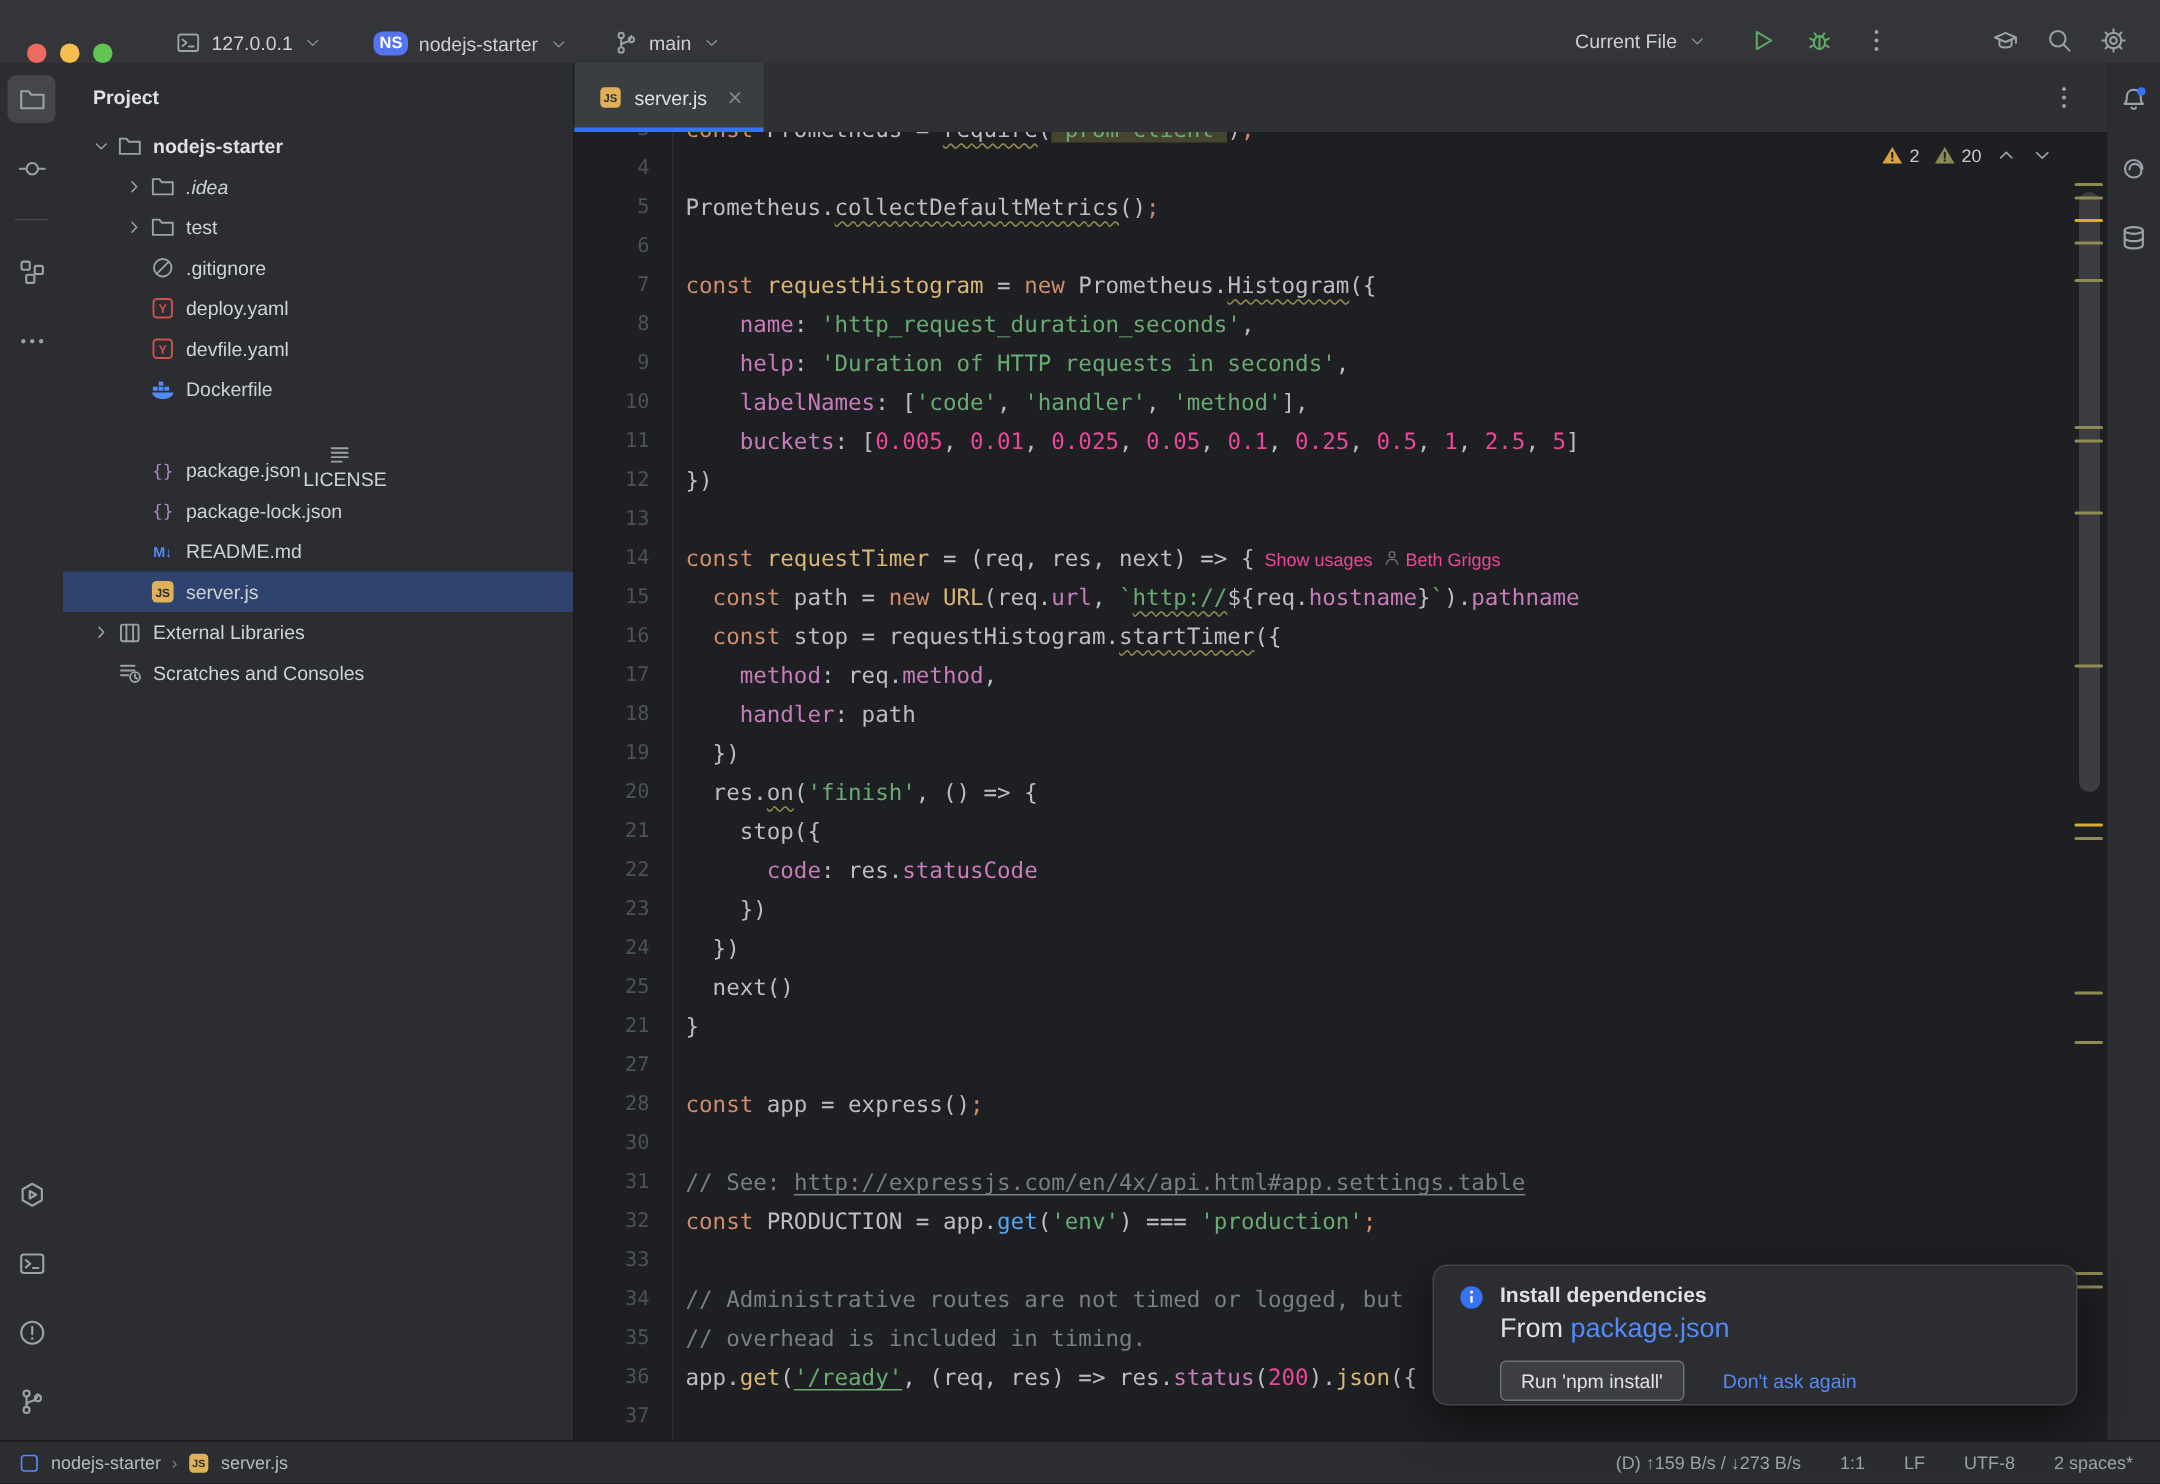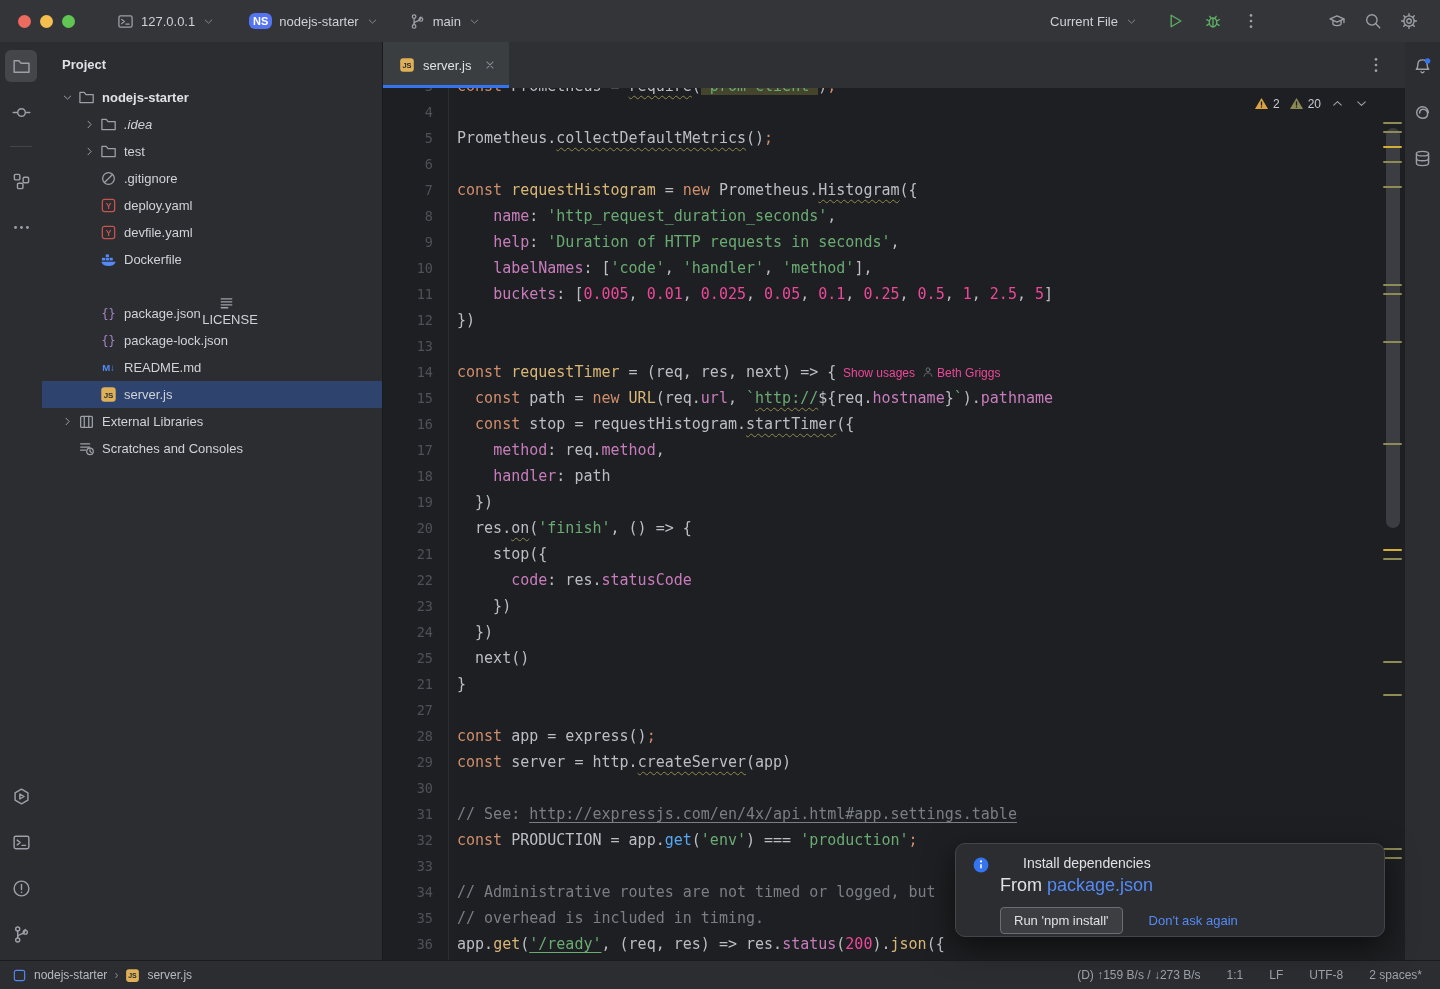--- a/index.html
+++ b/index.html
@@ -1,21 +1,21 @@
 <!DOCTYPE html>
 <html><head>
 <meta charset="utf-8">
 <style>
   * { margin:0; padding:0; box-sizing:border-box; }
   html,body { width:1440px; height:989px; overflow:hidden; background:#1e1f22;
     font-family:"Liberation Sans", sans-serif; }
   .window { position:relative; width:1440px; height:989px; display:flex; flex-direction:column; }
 
   
-  .titlebar { height:42px; background:#333538; display:flex; align-items:center; flex:0 0 42px;
+  .titlebar { height:42px; background:#333538; display:flex; align-items:flex-end; flex:0 0 42px;
     color:#ced0d6; font-size:13px; }
   .traffic { display:flex; gap:9px; padding-left:18px; }
   .traffic span { width:13px; height:13px; border-radius:50%; display:block; }
   .tl-red{background:#ec6a5e}.tl-yellow{background:#f4bf4f}.tl-green{background:#61c554}
   .tb-group { display:flex; align-items:center; gap:7px; padding:5px 8px; border-radius:6px; cursor:default; }
   .tb-ico { width:17px; height:17px; color:#9da0a8; display:inline-flex; }
   .tb-ico svg { width:100%; height:100%; }
   .chev { width:13px; height:13px; color:#868a91; display:inline-flex; }
   .chev svg { width:100%; height:100%; }
   .ns-badge { width:23px; height:16px; border-radius:6px; background:#5474f2; color:#fff;
@@ -97,21 +97,21 @@
     background:rgba(165,170,180,.22); border-radius:7px; }
   .stripe-mark { position:absolute; right:3px; width:19px; height:2px; border-radius:1px; }
 
   
   .popup { position:absolute; left:955px; top:843px; width:430px; height:94px; background:#2b2d30;
     border:1px solid #43454a; border-radius:10px; box-shadow:0 10px 30px rgba(0,0,0,.55);
     z-index:10; padding:11px 16px; color:#dfe1e5; }
   .popup-row { display:flex; gap:10px; }
   .pp-info { width:18px; height:18px; flex:0 0 18px; margin-top:1px; }
   .pp-info svg { width:100%; height:100%; }
-  .popup-title { font-size:14px; font-weight:400;margin-left:23px; }
+  .popup-title { font-size:14px; font-weight:700; }
   .popup-from { font-size:18px; margin-top:4px; color:#dfe1e5; }
   .lnk-blue { color:#548af7; text-decoration:none; cursor:pointer; }
   .popup-actions { margin-top:11px; display:flex; align-items:center; gap:26px; font-size:13px; }
   .npm-btn { background:#3c3e42; border:1px solid #6b6e75; color:#dfe1e5; font-size:13px;
     border-radius:4px; padding:5px 13px; cursor:pointer; font-family:"Liberation Sans",sans-serif; }
 
   
   .statusbar { height:29px; flex:0 0 29px; background:#2b2d30; border-top:1px solid #1a1b1e;
     display:flex; align-items:center; color:#9da2ab; font-size:12px; padding:0 18px 0 12px; }
   .sb-left { display:flex; align-items:center; gap:7px; }
@@ -513,21 +513,20 @@
             <div class="cl"><span class="ln">19</span><span class="ct"><span class="tk-p">  })</span></span></div>
             <div class="cl"><span class="ln">20</span><span class="ct"><span class="tk-p">  res.</span><span class="tk-p tk-w">on</span><span class="tk-p">(</span><span class="tk-s">'finish'</span><span class="tk-p">, () =&gt; {</span></span></div>
             <div class="cl"><span class="ln">21</span><span class="ct"><span class="tk-p">    stop({</span></span></div>
             <div class="cl"><span class="ln">22</span><span class="ct"><span class="tk-p">      </span><span class="tk-o">code</span><span class="tk-p">: res.</span><span class="tk-o">statusCode</span></span></div>
             <div class="cl"><span class="ln">23</span><span class="ct"><span class="tk-p">    })</span></span></div>
             <div class="cl"><span class="ln">24</span><span class="ct"><span class="tk-p">  })</span></span></div>
             <div class="cl"><span class="ln">25</span><span class="ct"><span class="tk-p">  next()</span></span></div>
             <div class="cl"><span class="ln">21</span><span class="ct"><span class="tk-p">}</span></span></div>
             <div class="cl"><span class="ln">27</span><span class="ct"></span></div>
             <div class="cl"><span class="ln">28</span><span class="ct"><span class="tk-k">const</span><span class="tk-p"> app = express()</span><span class="tk-m">;</span></span></div>
-            <div class="cl"><span class="ln">29</span><span class="ct"><span class="tk-k">const</span><span class="tk-p"> server = http.</span><span class="tk-p tk-w">createServer</span><span class="tk-p">(app)</span></span></div>
             <div class="cl"><span class="ln">30</span><span class="ct"></span></div>
             <div class="cl"><span class="ln">31</span><span class="ct"><span class="tk-c">// See: </span><span class="tk-c tk-l">http://expressjs.com/en/4x/api.html#app.settings.table</span></span></div>
             <div class="cl"><span class="ln">32</span><span class="ct"><span class="tk-k">const</span><span class="tk-p"> PRODUCTION = app.</span><span class="tk-g">get</span><span class="tk-p">(</span><span class="tk-s">'env'</span><span class="tk-p">) === </span><span class="tk-s">'production'</span><span class="tk-m">;</span></span></div>
             <div class="cl"><span class="ln">33</span><span class="ct"></span></div>
             <div class="cl"><span class="ln">34</span><span class="ct"><span class="tk-c">// Administrative routes are not timed or logged, but</span></span></div>
             <div class="cl"><span class="ln">35</span><span class="ct"><span class="tk-c">// overhead is included in timing.</span></span></div>
             <div class="cl"><span class="ln">36</span><span class="ct"><span class="tk-p">app.</span><span class="tk-f">get</span><span class="tk-p">(</span><span class="tk-s tk-l">'/ready'</span><span class="tk-p">, (req, res) =&gt; res.</span><span class="tk-o">status</span><span class="tk-p">(</span><span class="tk-n">200</span><span class="tk-p">).</span><span class="tk-f">json</span><span class="tk-p">({</span></span></div>
             <div class="cl"><span class="ln">37</span><span class="ct"></span></div>
           </div>
 

